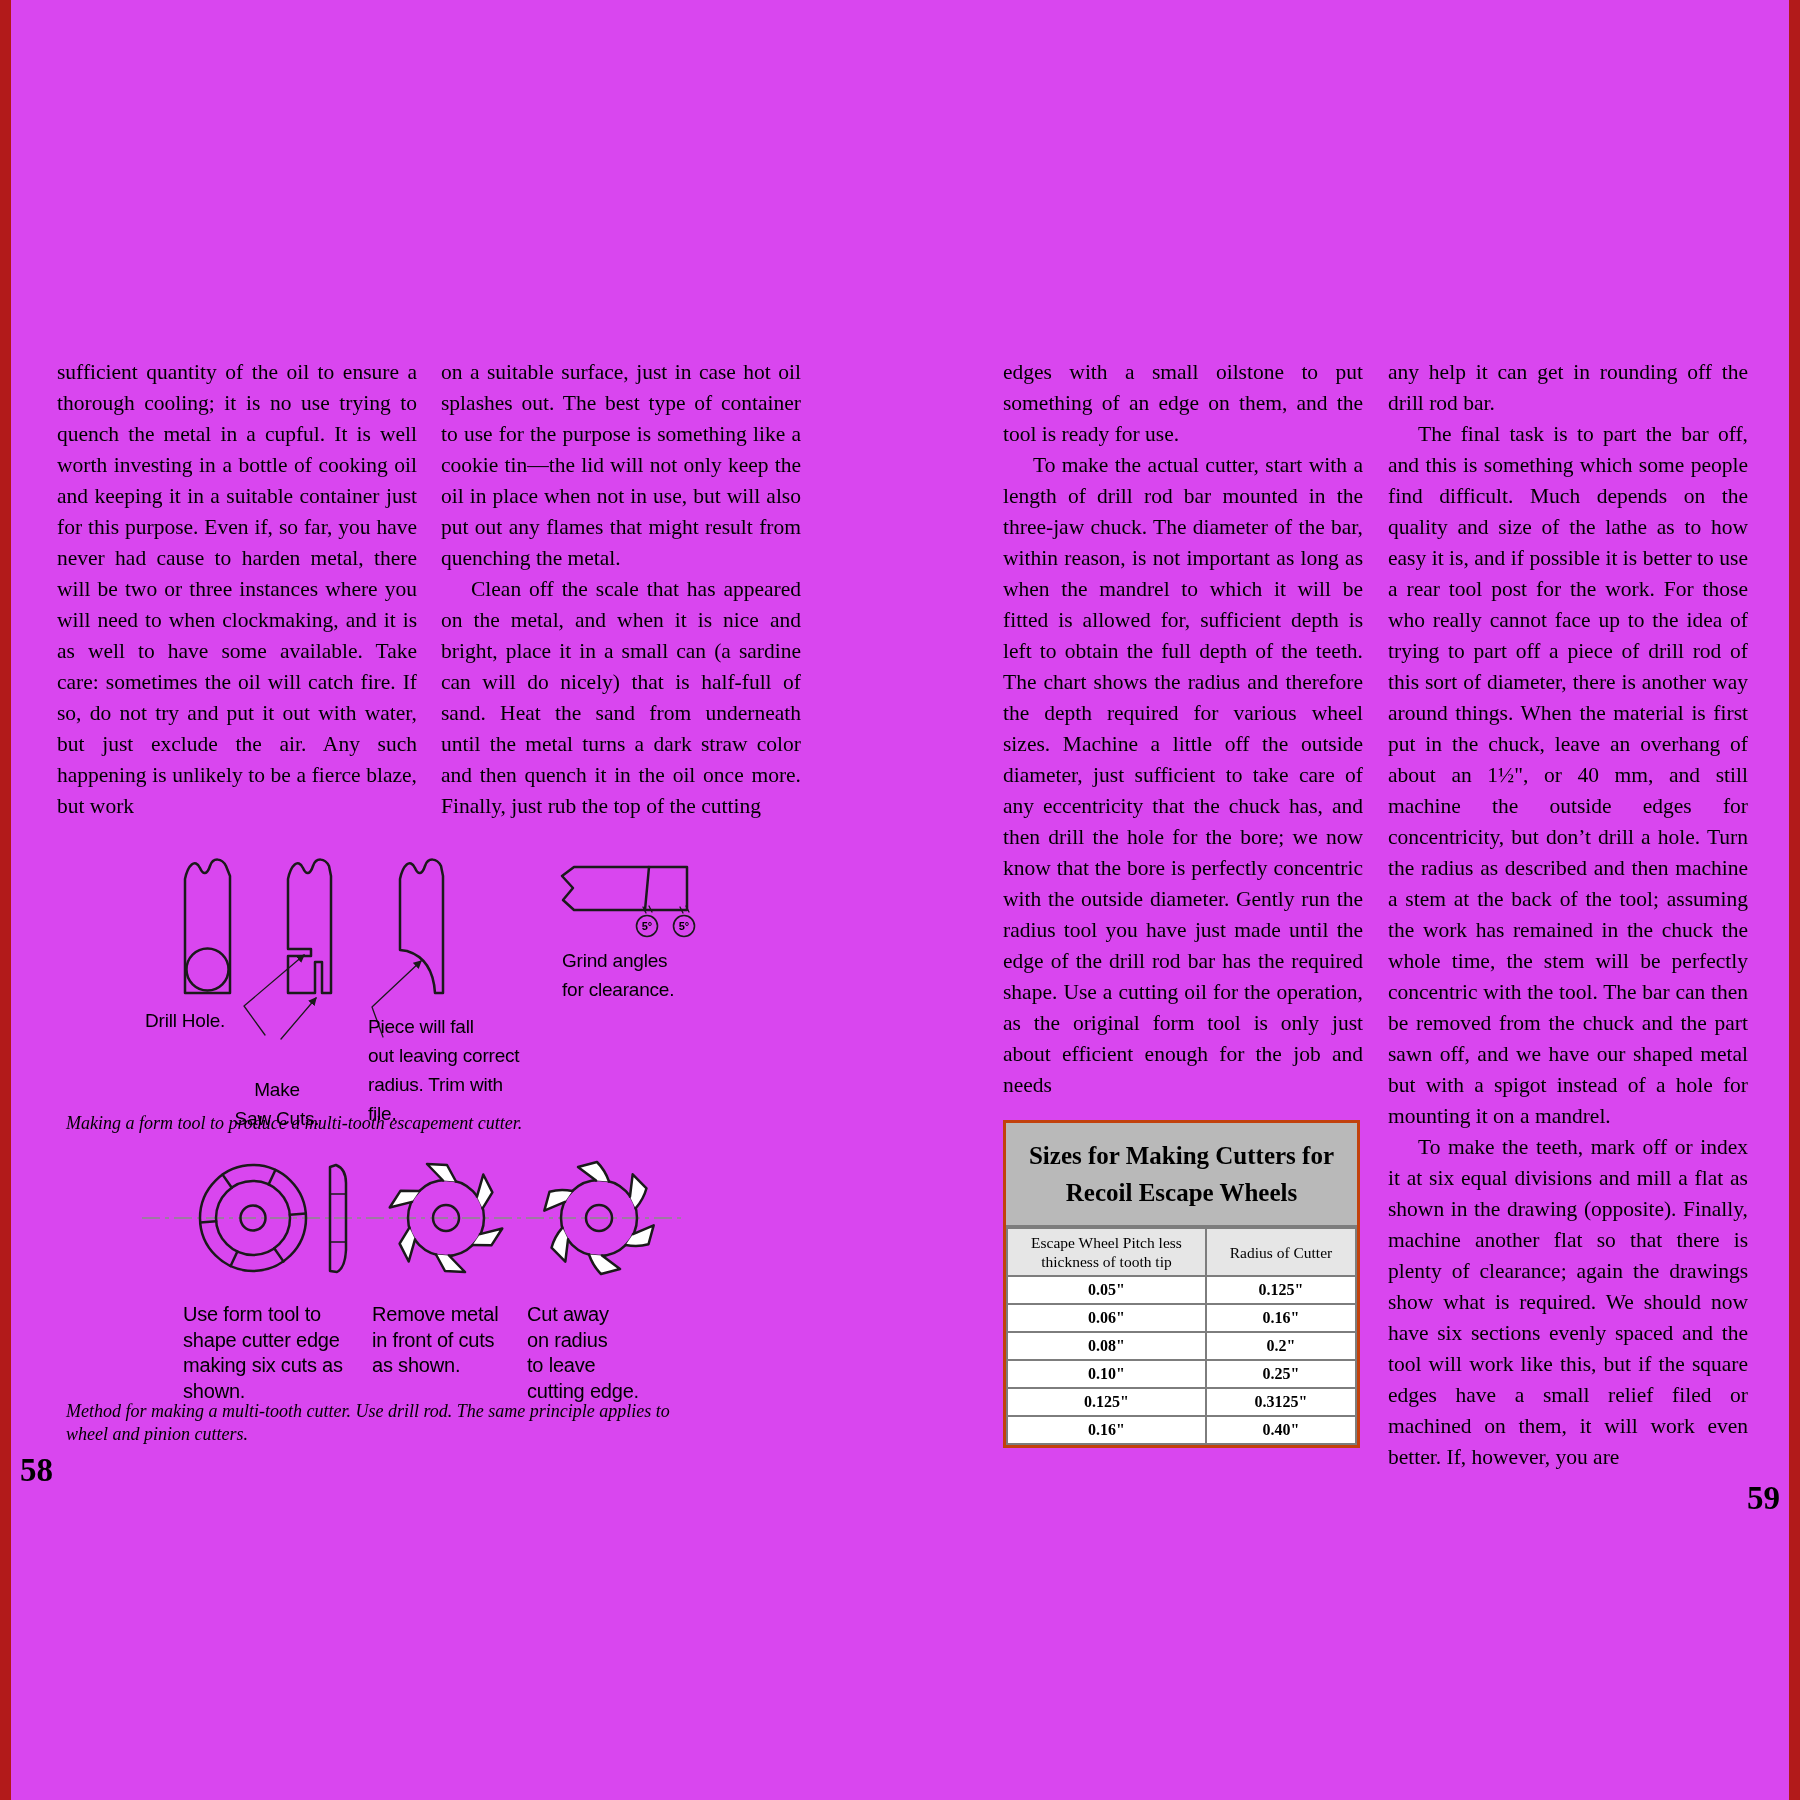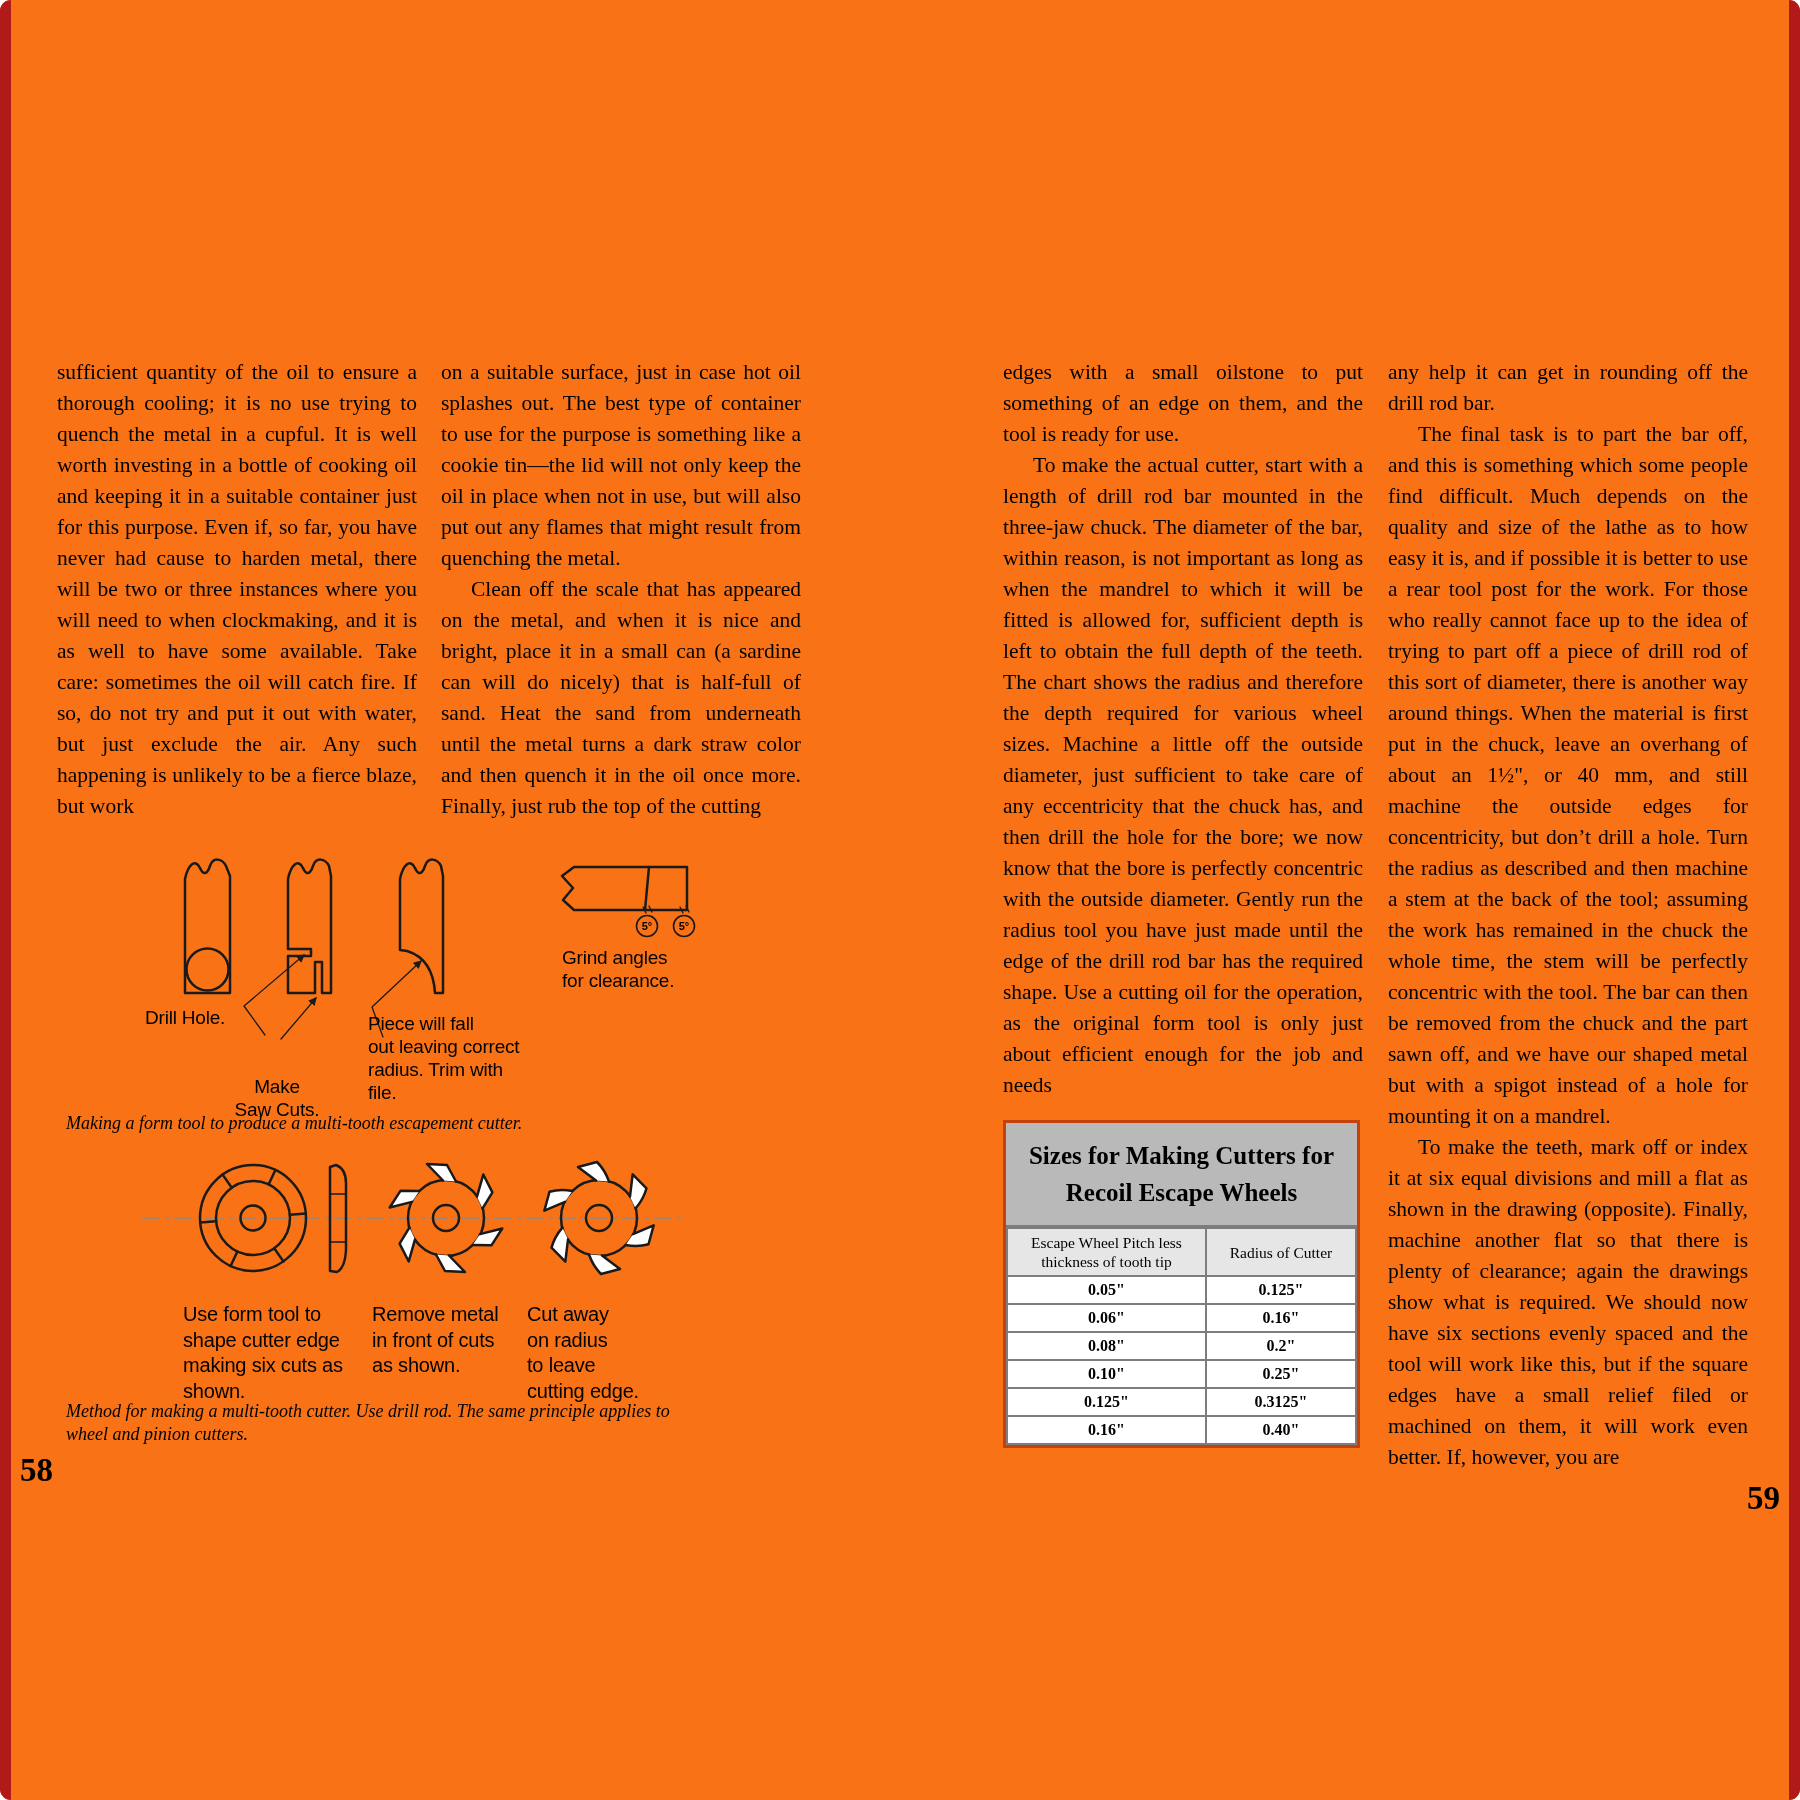--- a/index.html
+++ b/index.html
@@ -1,28 +1,28 @@
 <!DOCTYPE html>
 <html><head>
 <meta charset="utf-8">
 <style>
   html,body{margin:0;padding:0;background:#ffffff;}
-  .canvas{position:relative;width:1800px;height:1800px;background:#f97316;overflow:hidden;
-          font-family:"Liberation Serif",serif;color:#000;border-radius:11px;}
+  .canvas{position:relative;width:1800px;height:1800px;background:#d946ef;overflow:hidden;
+          font-family:"Liberation Serif",serif;color:#000;}
   .edge{position:absolute;top:0;height:1800px;width:11px;}
   .edge-left{left:0;}
   .edge-right{left:1789px;}
 
   .col{position:absolute;top:357px;width:360px;font-size:21.5px;line-height:31px;
        text-align:justify;color:#000;}
   .col p{margin:0;}
   .col p.indent{text-indent:30px;}
 
   .figlabel{position:absolute;font-family:"Liberation Sans",sans-serif;font-size:19px;
-            line-height:23px;white-space:pre-line;color:#000;letter-spacing:-0.2px;}
+            line-height:29px;white-space:pre-line;color:#000;letter-spacing:-0.2px;}
   .figlabel2{position:absolute;font-family:"Liberation Sans",sans-serif;font-size:20px;
              line-height:25.5px;white-space:pre-line;color:#000;letter-spacing:-0.2px;}
   .center{text-align:center;margin-top:45px;}
   .caption{position:absolute;font-family:"Liberation Serif",serif;font-style:italic;
            font-size:18px;line-height:23px;color:#000;}
   .pagenum{position:absolute;font-weight:bold;font-size:33px;color:#000;}
 
   .fig{position:absolute;}
 
   .sizes-table{position:absolute;left:1003px;top:1120px;width:357px;background:#fff;

